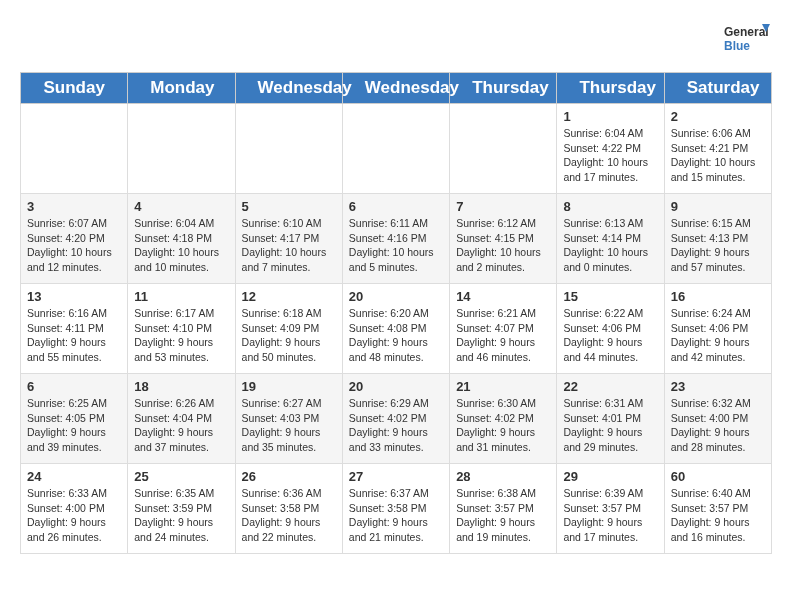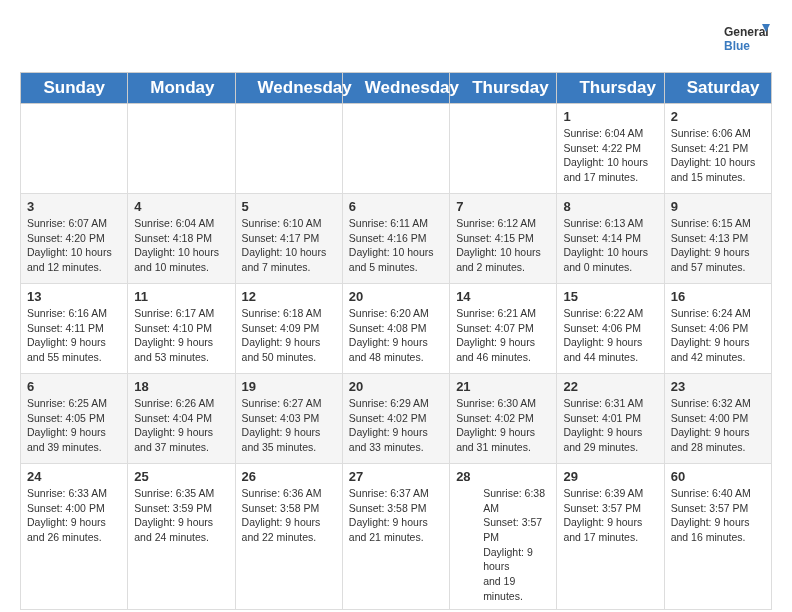--- a/index.html
+++ b/index.html
@@ -303,21 +303,21 @@
         </td>
         <td>
           <span class="day-number">27</span>
           <div class="day-info" style="white-space: pre-line;">Sunrise: 6:37 AM
 Sunset: 3:58 PM
 Daylight: 9 hours
 and 21 minutes.</div>
         </td>
         <td>
           <span class="day-number">28</span>
-          <div class="day-info" style="white-space: pre-line; margin-left: 27px;">Sunrise: 6:38 AM
+          <div class="day-info" style="white-space: pre-line;">Sunrise: 6:38 AM
 Sunset: 3:57 PM
 Daylight: 9 hours
 and 19 minutes.</div>
         </td>
         <td>
           <span class="day-number">29</span>
           <div class="day-info" style="white-space: pre-line;">Sunrise: 6:39 AM
 Sunset: 3:57 PM
 Daylight: 9 hours
 and 17 minutes.</div>

